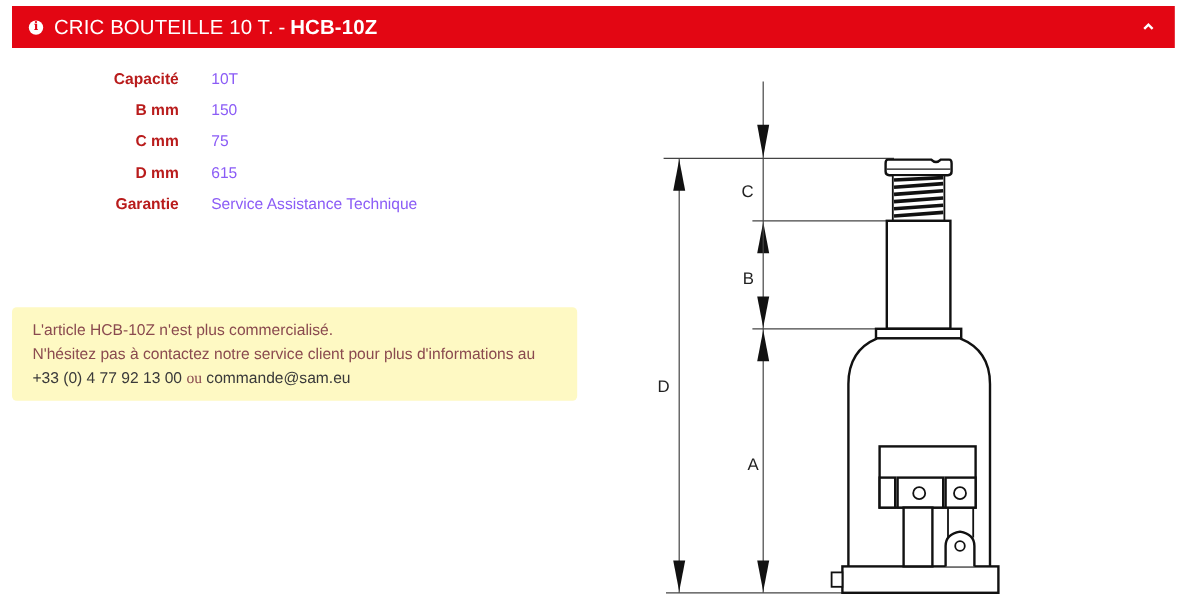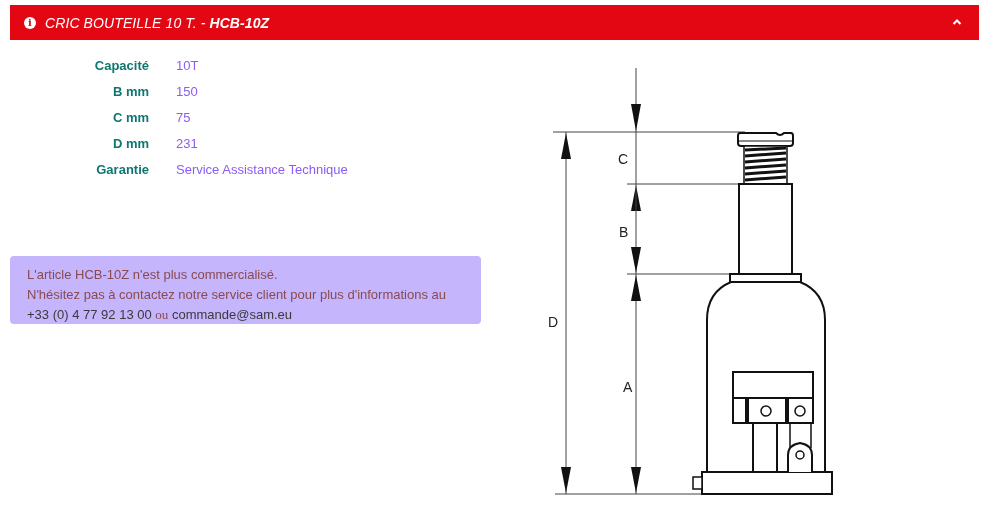--- a/index.html
+++ b/index.html
@@ -9,35 +9,35 @@
   .panel-header {
     position: absolute; left: 10px; top: 5px; width: 969px; height: 35px;
     background: #e30613; color: #ffffff; display: flex; align-items: center;
     box-sizing: border-box; padding-left: 14px; cursor: pointer;
   }
   .info-icon {
     width: 12px; height: 12px; border-radius: 50%; background: #ffffff; color: #e30613;
     font-size: 10px; font-weight: bold; line-height: 12px; text-align: center;
     font-family: "DejaVu Serif", serif; margin-right: 9px;
   }
-  .header-title { font-size: 14px; letter-spacing: 0.1px; font-style: italic; }
+  .header-title { font-size: 17px; letter-spacing: 0.1px; }
   .header-title .sep { margin: 0 4px; }
   .header-title .ref { font-weight: bold; }
   .chevron-up {
     position: absolute; right: 16px; top: 11px; width: 12px; height: 12px;
   }
 
   .spec-table { position: absolute; left: 60px; top: 52px; border-collapse: collapse; font-size: 13px; }
   .spec-table td { padding: 0; height: 26px; vertical-align: middle; }
-  .spec-label { width: 89px; text-align: right; font-weight: bold; color: #0f766e; padding-right: 27px !important; }
+  .spec-label { width: 89px; text-align: right; font-weight: bold; color: #b91c1c; padding-right: 27px !important; }
   .spec-value { color: #8b5cf6; }
 
   .alert {
-    position: absolute; left: 10px; top: 256px; width: 471px; height: 68px;
-    background: #c4b5fd; border-radius: 4px; box-sizing: border-box;
+    position: absolute; left: 10px; top: 256px; width: 471px; height: 78px;
+    background: #fef9c3; border-radius: 4px; box-sizing: border-box;
     padding: 9px 17px; font-size: 13px; line-height: 20px; color: #8a4a4f;
   }
   .alert .line3 { color: #3a3a3a; }
   .alert .muted { color: #8a4a4f; font-family: Liberation Serif, serif; }
 
   .drawing { position: absolute; left: 0; top: 0; }
 </style>
 </head>
 <body>
 
@@ -58,21 +58,21 @@
   <tr>
     <td class="spec-label">B mm</td>
     <td class="spec-value">150</td>
   </tr>
   <tr>
     <td class="spec-label">C mm</td>
     <td class="spec-value">75</td>
   </tr>
   <tr>
     <td class="spec-label">D mm</td>
-    <td class="spec-value">231</td>
+    <td class="spec-value">615</td>
   </tr>
   <tr>
     <td class="spec-label">Garantie</td>
     <td class="spec-value">Service Assistance Technique</td>
   </tr>
 </tbody>
   </table>
 
 <div class="alert">
   <div>L'article HCB-10Z n'est plus commercialisé.</div>

